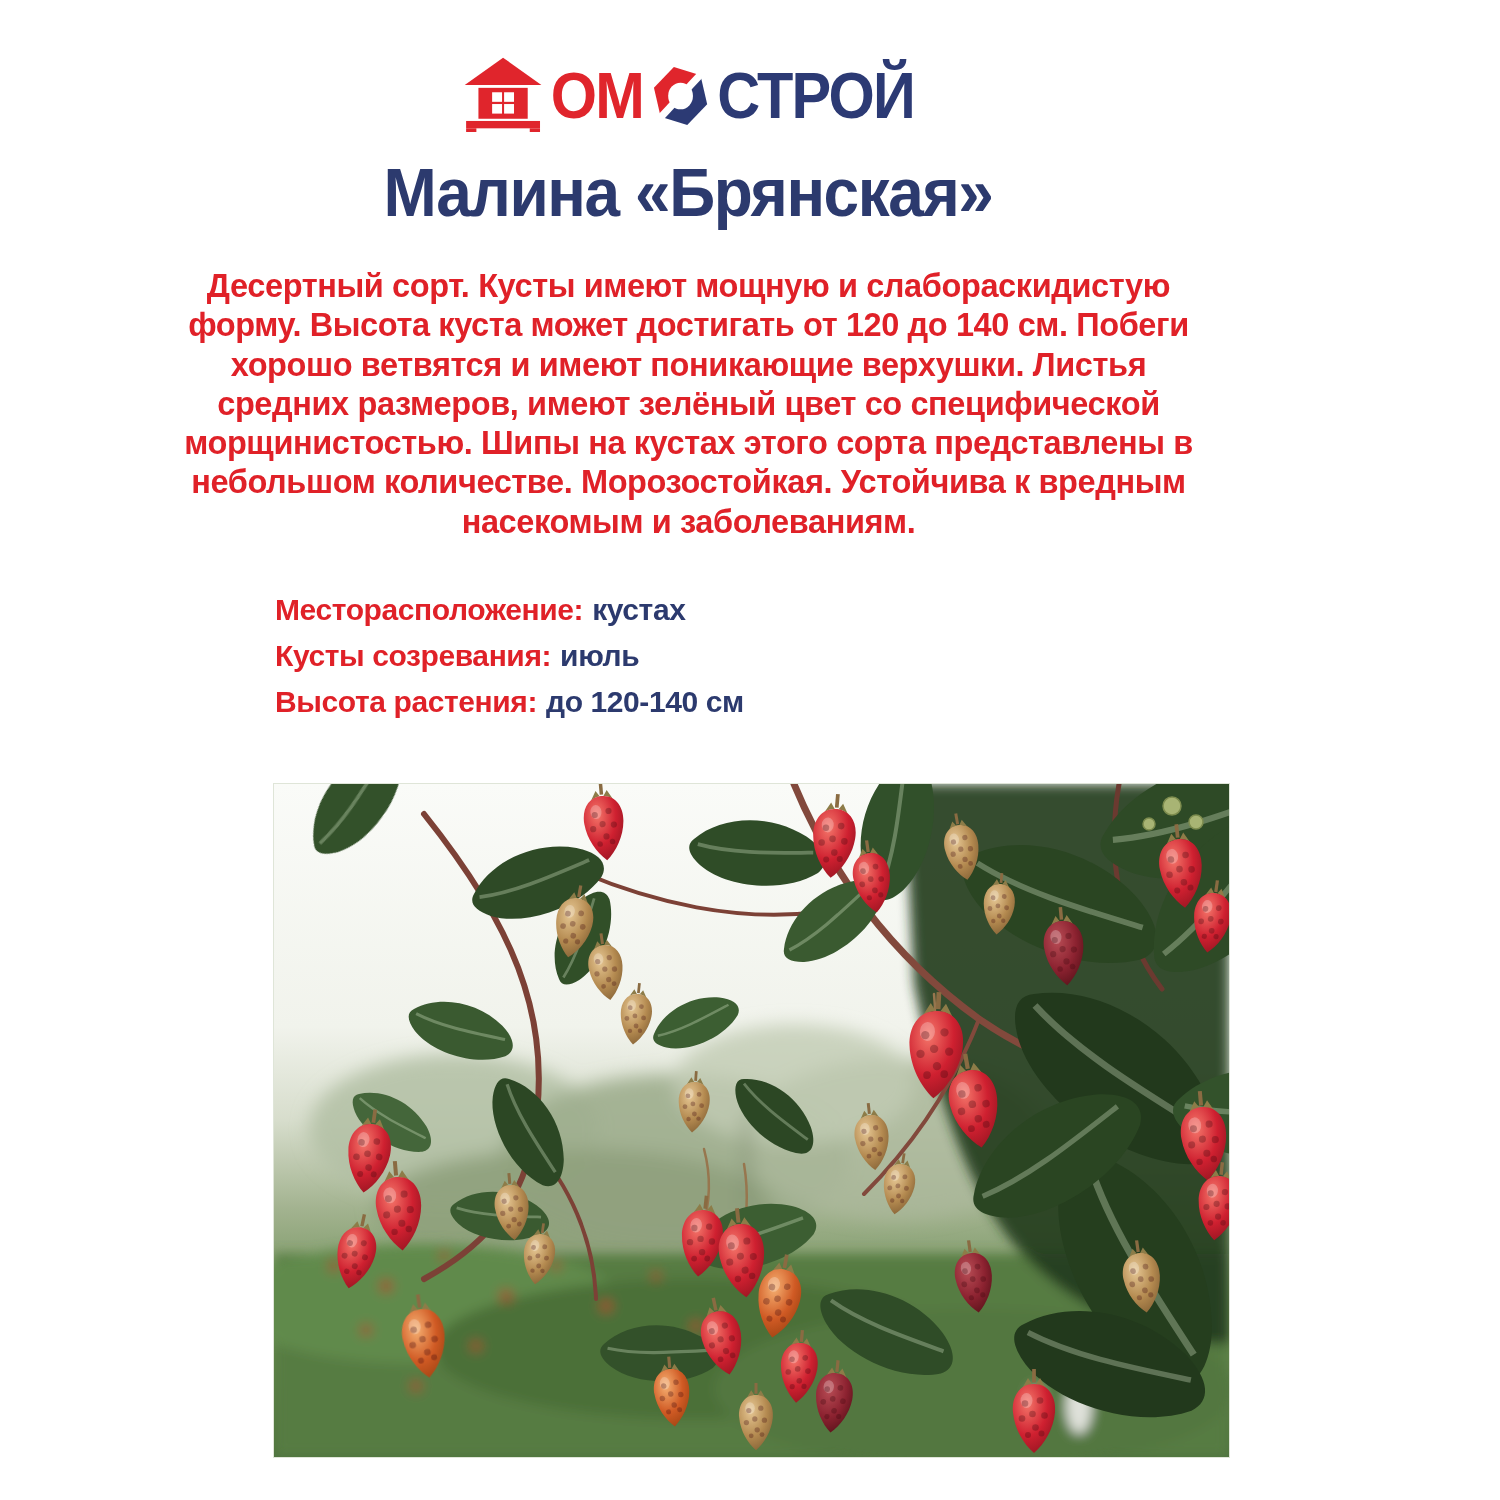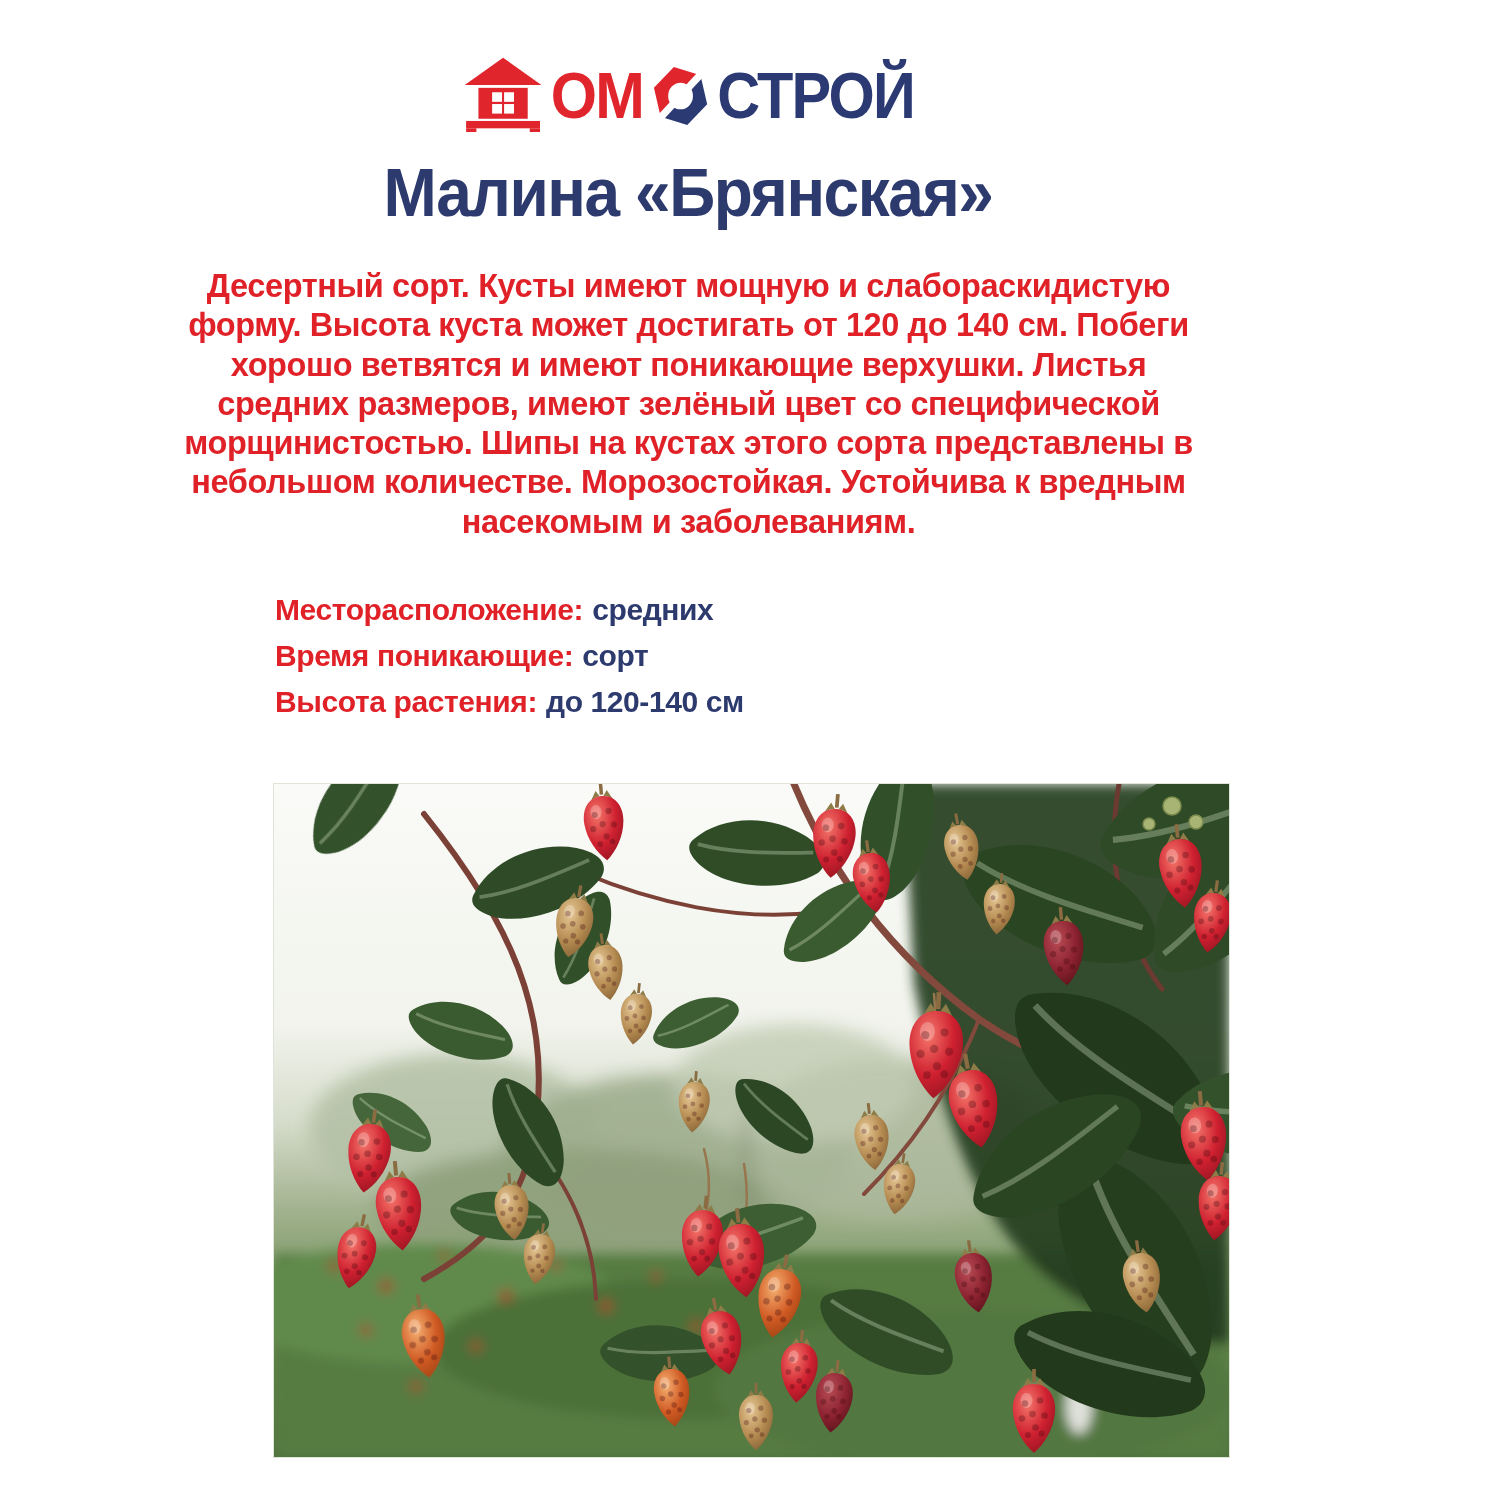--- a/index.html
+++ b/index.html
@@ -90,24 +90,24 @@
     </svg>
     <span class="logo-text logo-navy">СТРОЙ</span>
   </header>
 
   <h1 class="title">Малина «Брянская»</h1>
 
   <p class="desc">Десертный сорт. Кусты имеют мощную и слабораскидистую форму. Высота куста может достигать от 120 до 140 см. Побеги хорошо ветвятся и имеют поникающие верхушки. Листья средних размеров, имеют зелёный цвет со специфической морщинистостью. Шипы на кустах этого сорта представлены в небольшом количестве. Морозостойкая. Устойчива к вредным насекомым и заболеваниям.</p>
 
   <ul class="attrs">
     <li>
-      <span class="attr-label">Месторасположение:</span><span class="attr-value">средних</span>
+      <span class="attr-label">Месторасположение:</span><span class="attr-value">кустах</span>
     </li>
     <li>
-      <span class="attr-label">Время поникающие:</span><span class="attr-value">сорт</span>
+      <span class="attr-label">Кусты созревания:</span><span class="attr-value">июль</span>
     </li>
     <li>
       <span class="attr-label">Высота растения:</span><span class="attr-value">до 120-140 см</span>
     </li>
   </ul>
 
   <figure class="photo">
     <svg viewBox="0 0 955 673" aria-hidden="true">
       <defs>
         <linearGradient id="gSky" x1="0" y1="0" x2="0" y2="1">

